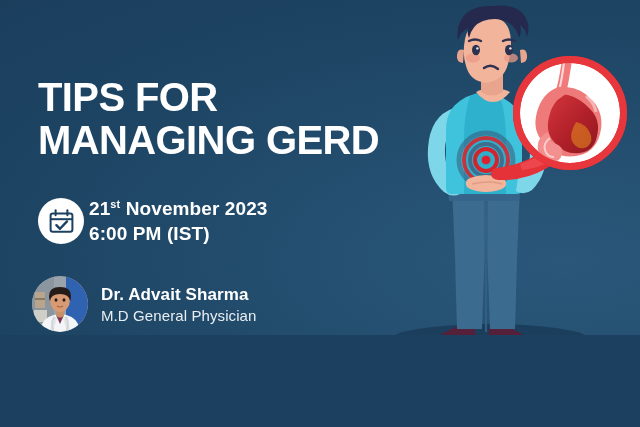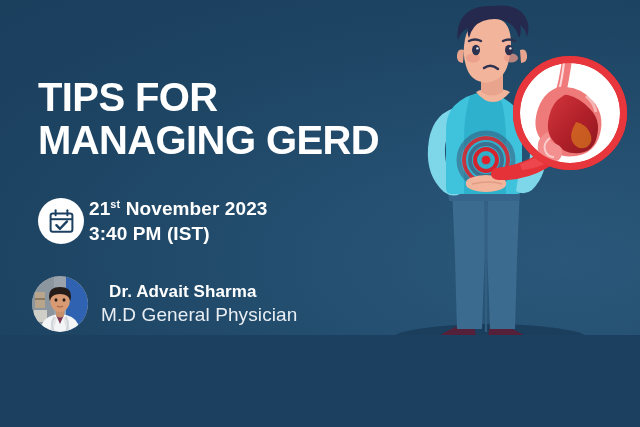--- a/index.html
+++ b/index.html
@@ -80,25 +80,24 @@
     overflow:hidden;
     background:#7c8894;
   }
   #speaker-text { padding-top:1px; }
   #speaker-name {
     color:#ffffff;
     font-size:17px;
     font-weight:bold;
     letter-spacing:0.1px;
     line-height:1.25;
-    margin-left:8px;
   }
   #speaker-role {
     color:#e8eef3;
-    font-size:19px;
+    font-size:15px;
     font-weight:normal;
     letter-spacing:0.1px;
     line-height:1.3;
     margin-top:1px;
   }
 
   
   #illustration {
     position:absolute;
     right:0; top:0;
@@ -229,21 +228,21 @@
         <path d="M7.6 2.2 V7.2" stroke="#1c4060" stroke-width="2" stroke-linecap="round"></path>
         <path d="M19.4 2.2 V7.2" stroke="#1c4060" stroke-width="2" stroke-linecap="round"></path>
         <path d="M8.4 17.2 l3.6 3.6 l7-7.4" stroke="#1c4060" stroke-width="2.4" fill="none" stroke-linecap="round" stroke-linejoin="round"></path>
       </svg>
     </div>
     <div id="date-lines">
       <div>
         <span>21</span><sup>st</sup>
         <span>November 2023</span>
       </div>
-      <div>3:40 PM (IST)</div>
+      <div>6:00 PM (IST)</div>
     </div>
   </div>
 
   <div id="speaker-row">
     <div id="avatar">
       <svg width="56" height="56" viewBox="0 0 56 56" xmlns="http://www.w3.org/2000/svg">
         <defs>
           <clipPath id="avClip">
               <circle cx="28" cy="28" r="28"></circle>
             </clipPath>

